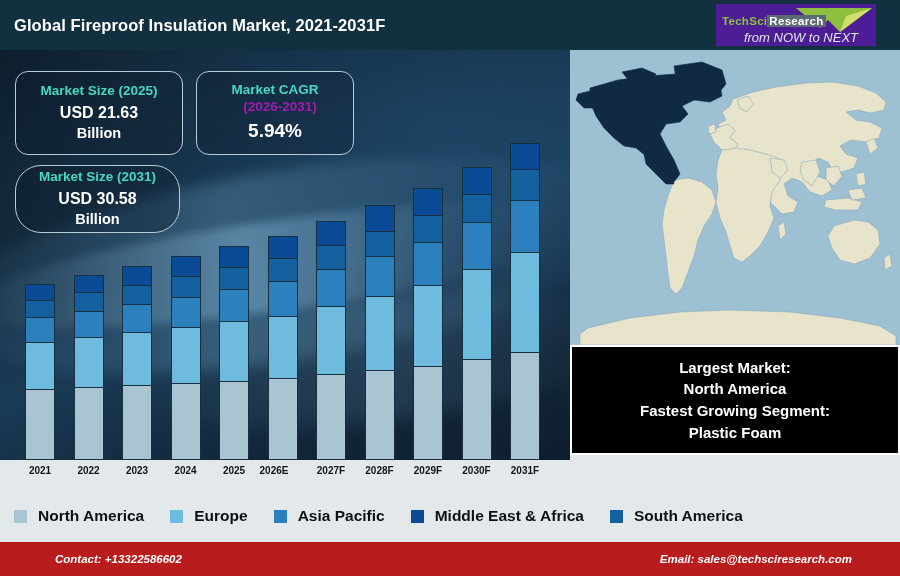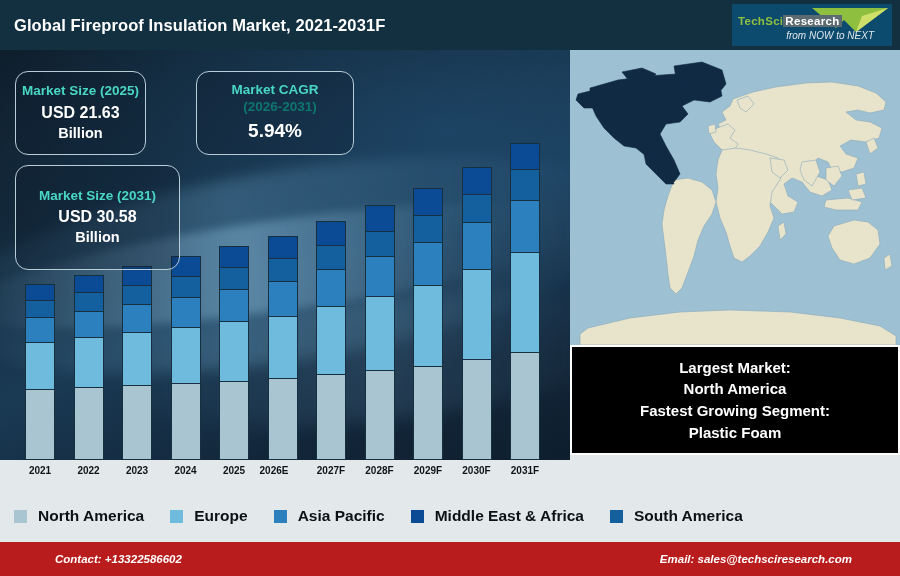--- a/index.html
+++ b/index.html
@@ -17,36 +17,36 @@
     position:absolute; left:0; top:0; width:900px; height:50px;
     background:#123040;
     display:flex; align-items:center;
   }
   .header-title {
     color:#ffffff; font-size:16.5px; font-weight:bold;
     letter-spacing:0.1px; padding-left:14px;
     white-space:nowrap;
   }
   .brand {
-    position:absolute; right:8px; top:4px; width:160px; height:42px;
-    background:#0c4a6e;
+    position:absolute; right:24px; top:4px; width:160px; height:42px;
+    background:#4c1d95;
   }
   .brand-swoosh {
     position:absolute; right:2px; top:2px; width:80px; height:30px;
   }
   .brand-line1 {
     position:absolute; left:6px; top:11px;
     font-size:11.5px; font-weight:bold; letter-spacing:0.3px;
     font-family:"Liberation Sans", sans-serif;
   }
   .brand-tech { color:#8fbf3f; }
   .brand-res { color:#ffffff; background:#5c6a72; padding:0 2px; }
   .brand-line2 {
     position:absolute; right:18px; top:26px;
-    font-size:10px; font-style:italic; color:#dfe6ea; white-space:nowrap;padding-left:36px;
+    font-size:13px; font-style:italic; color:#dfe6ea; white-space:nowrap;padding-left:36px;
   }
 
   
   .chart-panel {
     position:absolute; left:0; top:50px; width:570px; height:440px;
     overflow:hidden;
     background:
       radial-gradient(140% 90% at 78% 18%, rgba(34,82,122,0.55) 0%, rgba(18,46,72,0.0) 58%),
       linear-gradient(157deg,#0e1e2c 0%,#13293b 26%,#1a3a54 52%,#12263a 76%,#0d1c2a 100%);
   }
@@ -78,28 +78,28 @@
   
   .kpi {
     position:absolute;
     border:1.4px solid #b9cdd8;
     border-radius:13px;
     background:rgba(12,28,44,0.30);
     display:flex; flex-direction:column; align-items:center; justify-content:center;
     text-align:center;
   }
   .kpi-label { color:#49d7c4; font-size:13.5px; font-weight:bold; line-height:1.22; }
-  .kpi-sub   { color:#0f766e; font-size:13.5px; font-weight:bold; line-height:1.22;margin-left:10px; }
+  .kpi-sub   { color:#a21caf; font-size:13.5px; font-weight:bold; line-height:1.22;margin-left:10px; }
   .kpi-value { color:#ffffff; font-size:16px; font-weight:bold; line-height:1.3; margin-top:3px; }
   .kpi-unit  { color:#ffffff; font-size:14.5px; font-weight:bold; line-height:1.3; }
   .kpi-big   { color:#ffffff; font-size:19px; font-weight:bold; line-height:1.3; margin-top:4px; }
 
-  #kpi-size-2025 { left:15px; top:71px;  width:131px; height:84px; }
+  #kpi-size-2025 { left:15px; top:71px;  width:168px; height:84px; }
   #kpi-cagr      { left:196px; top:71px; width:158px; height:84px; }
-  #kpi-size-2031 { left:15px; top:165px; width:165px; height:105px; }
+  #kpi-size-2031 { left:15px; top:165px; width:165px; height:68px;border-radius:26px; }
 
   
   .plot { position:absolute; left:0; top:50px; width:570px; height:410px; }
   .bar { position:absolute; bottom:0; width:30px; display:flex; flex-direction:column; }
   .seg { width:100%; border:0.8px solid #17303f; border-bottom:none; }
   .seg:last-child { border-bottom:0.8px solid #17303f; }
 
   
   .axis {
     position:absolute; left:0; top:460px; width:570px; height:30px;

